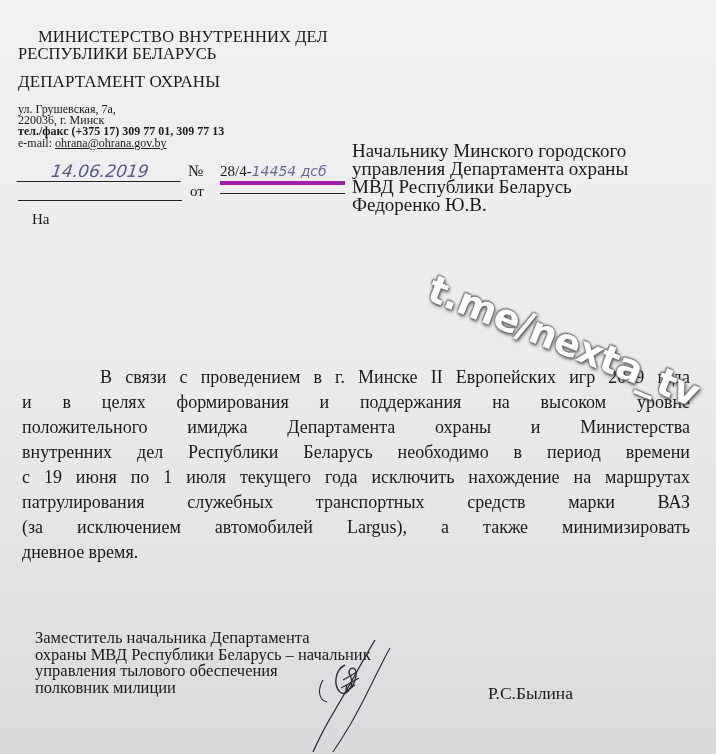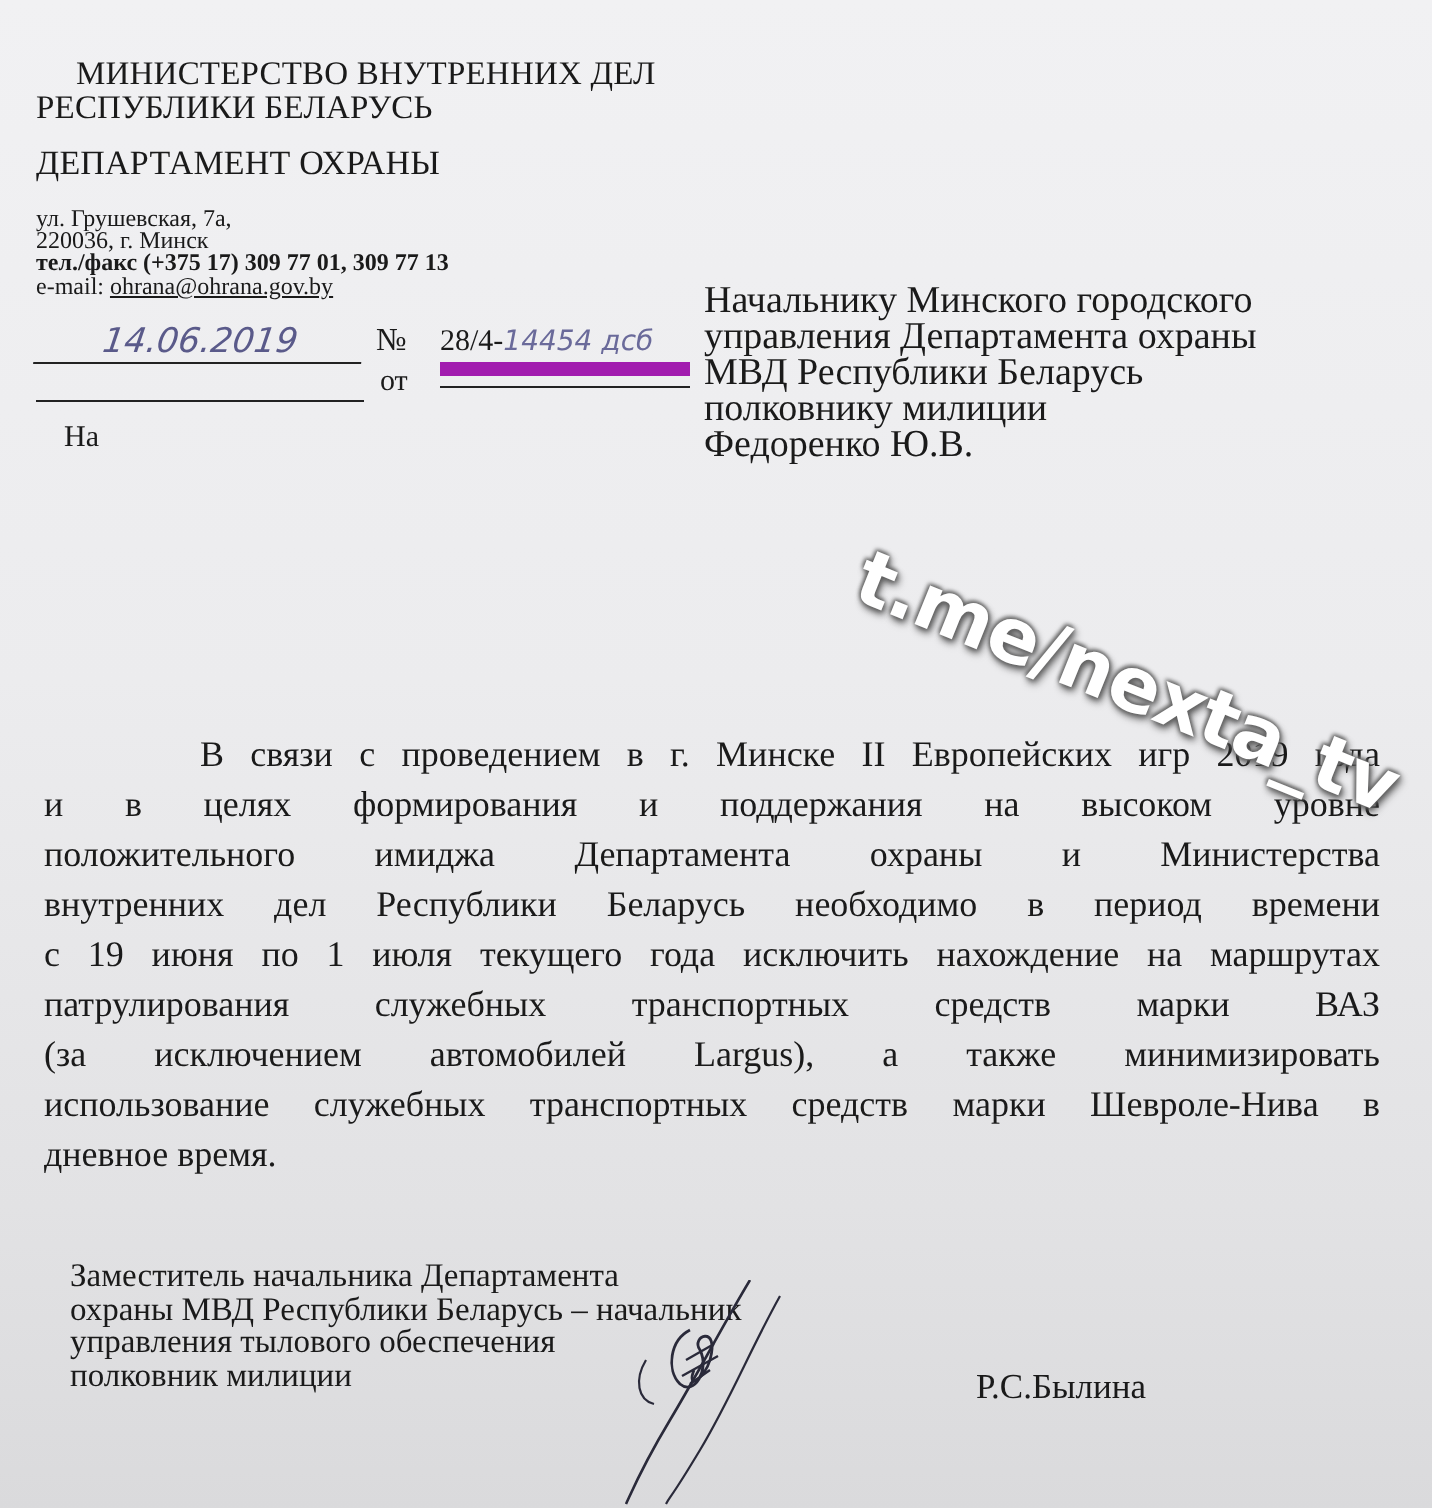--- a/index.html
+++ b/index.html
@@ -22,21 +22,21 @@
   .email-link { text-decoration: underline; }
   .ref-date-field {
     position: absolute; left: 18px; top: 161px; width: 164px; height: 20px;
     border-bottom: 1px solid #222;
     font-family: "DejaVu Sans", sans-serif; font-style: italic; color: #5a5a8a;
     font-size: 17px; text-align: center; line-height: 20px; transform: skewX(-8deg);
   }
   .ref-no-label { position: absolute; left: 188px; top: 162px; font-size: 16px; }
   .ref-no-field {
     position: absolute; left: 220px; top: 161px; width: 125px; height: 20px;
-    border-bottom: 7px solid #a21caf; font-size: 15px; line-height: 20px; white-space: nowrap;
+    border-bottom: 4px solid #a21caf; font-size: 15px; line-height: 20px; white-space: nowrap;
   }
   .ref-no-hand { font-family: "DejaVu Sans", sans-serif; font-style: italic; color: #6a6a9a; font-size: 14px; }
   .na-label { position: absolute; left: 32px; top: 183px; font-size: 15px; margin-top: 28px; }
   .na-field { position: absolute; left: 18px; top: 200px; width: 164px; border-bottom: 1px solid #222; }
   .ot-label { position: absolute; left: 190px; top: 183px; font-size: 15px; }
   .ot-field { position: absolute; left: 220px; top: 193px; width: 125px; border-bottom: 1px solid #222; }
   .addressee { position: absolute; left: 352px; top: 142px; font-size: 19px; line-height: 18px; white-space: nowrap; }
   .addressee div { margin: 0; }
   .subject { position: absolute; left: 22px; top: 290px; font-size: 17.5px; line-height: 17.5px; white-space: nowrap; }
   .subject .s1 { word-spacing: 5px; }
@@ -78,34 +78,32 @@
   <div class="ref-no-field"><span>28/4-</span><span class="ref-no-hand">14454 дсб</span></div>
   <div class="na-label">На</div>
   <div class="na-field"></div>
   <div class="ot-label">от</div>
   <div class="ot-field"></div>
 
   <div class="addressee">
     <div>Начальнику Минского городского</div>
     <div>управления Департамента охраны</div>
     <div>МВД Республики Беларусь</div>
-    <div>полковнику милиции</div>
     <div>Федоренко Ю.В.</div>
   </div>
 
 
   <div class="body-text">
     <span class="line indent">В связи с проведением в г. Минске II Европейских игр 2019 года</span>
     <span class="line">и в целях формирования и поддержания на высоком уровне</span>
     <span class="line">положительного имиджа Департамента охраны и Министерства</span>
     <span class="line">внутренних дел Республики Беларусь необходимо в период времени</span>
     <span class="line">с 19 июня по 1 июля текущего года исключить нахождение на маршрутах</span>
     <span class="line">патрулирования служебных транспортных средств марки ВАЗ</span>
     <span class="line">(за исключением автомобилей Largus), а также минимизировать</span>
-    <span class="line">использование служебных транспортных средств марки Шевроле-Нива в</span>
     <span class="line last">дневное время.</span>
   </div>
 
   <div class="sign-block">
     <div>Заместитель начальника Департамента</div>
     <div>охраны МВД Республики Беларусь – начальник</div>
     <div>управления тылового обеспечения</div>
     <div>полковник милиции</div>
   </div>
 

